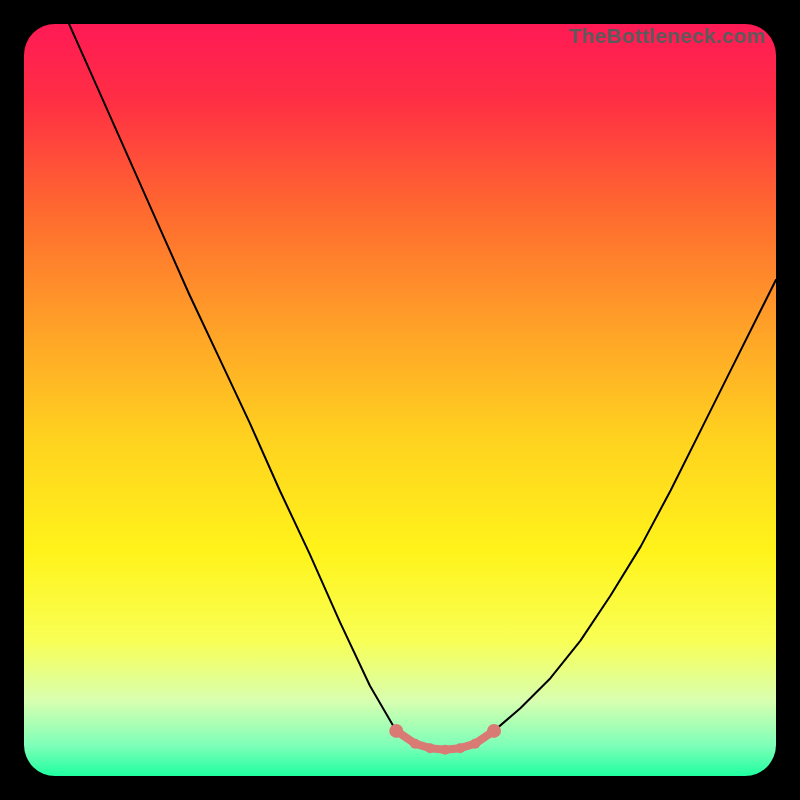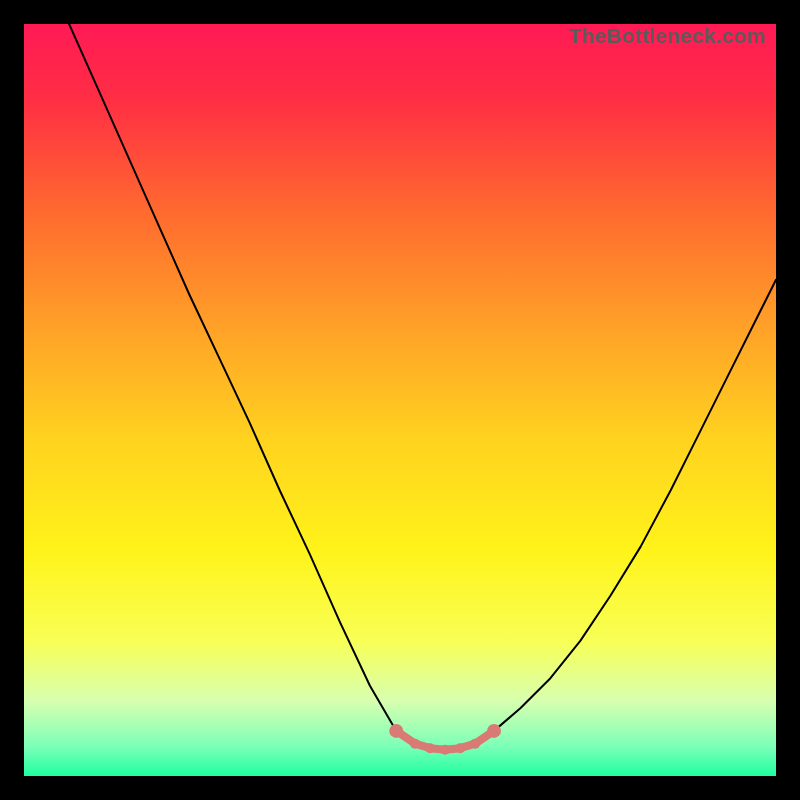--- a/index.html
+++ b/index.html
@@ -16,20 +16,21 @@
     height: 800px;
     background: #000;
   }
   .plot-area {
     position: absolute;
     left: 24px;
     top: 24px;
     width: 752px;
     height: 752px;
     overflow: hidden;
+    border-radius: 31px;
   }
   .watermark {
     position: absolute;
     top: 0px;
     right: 10px;
     font-family: Arial, Helvetica, sans-serif;
     font-size: 21px;
     font-weight: 600;
     color: #5b5b5b;
     letter-spacing: 0.2px;

